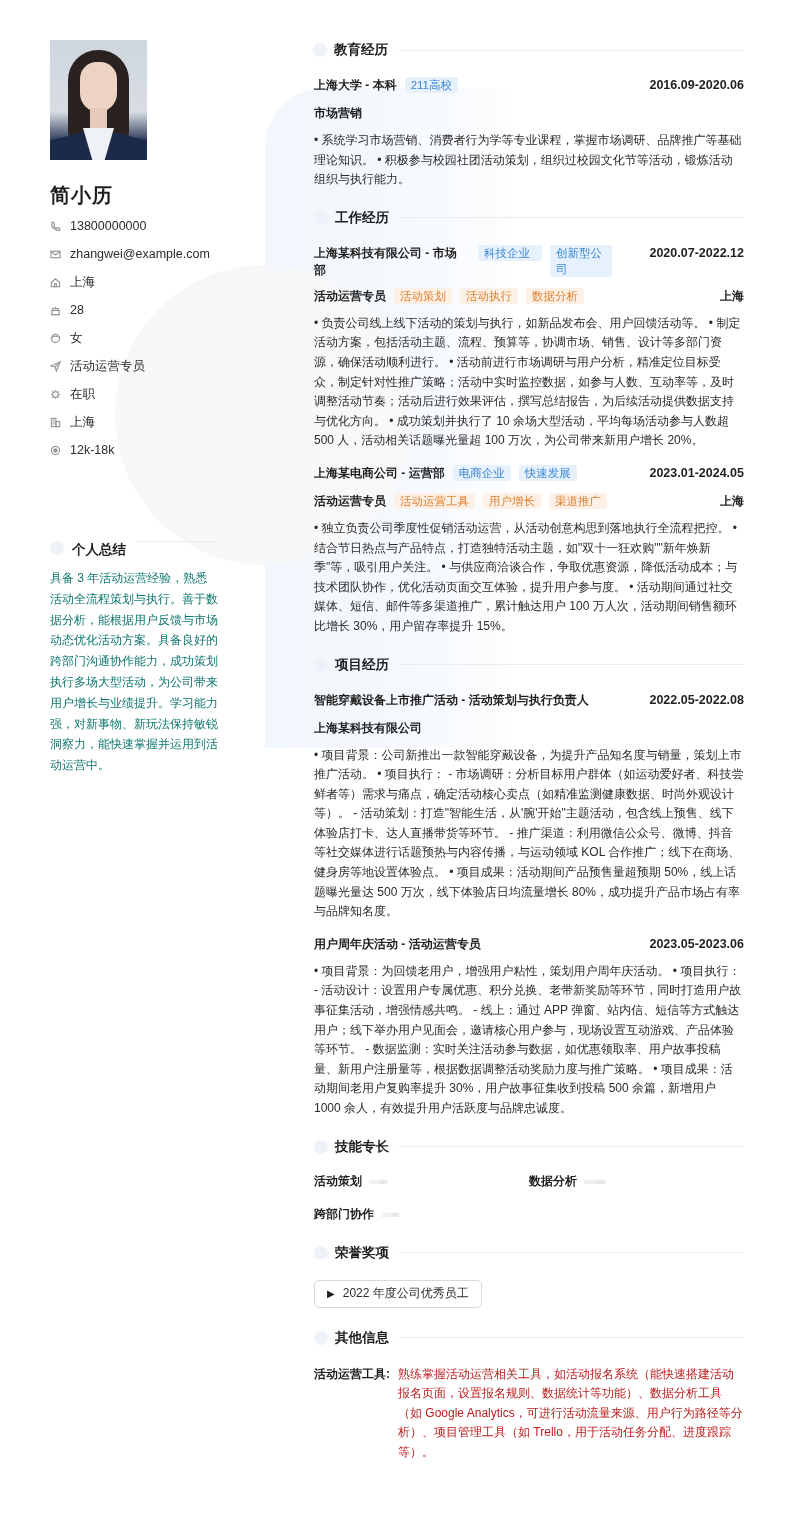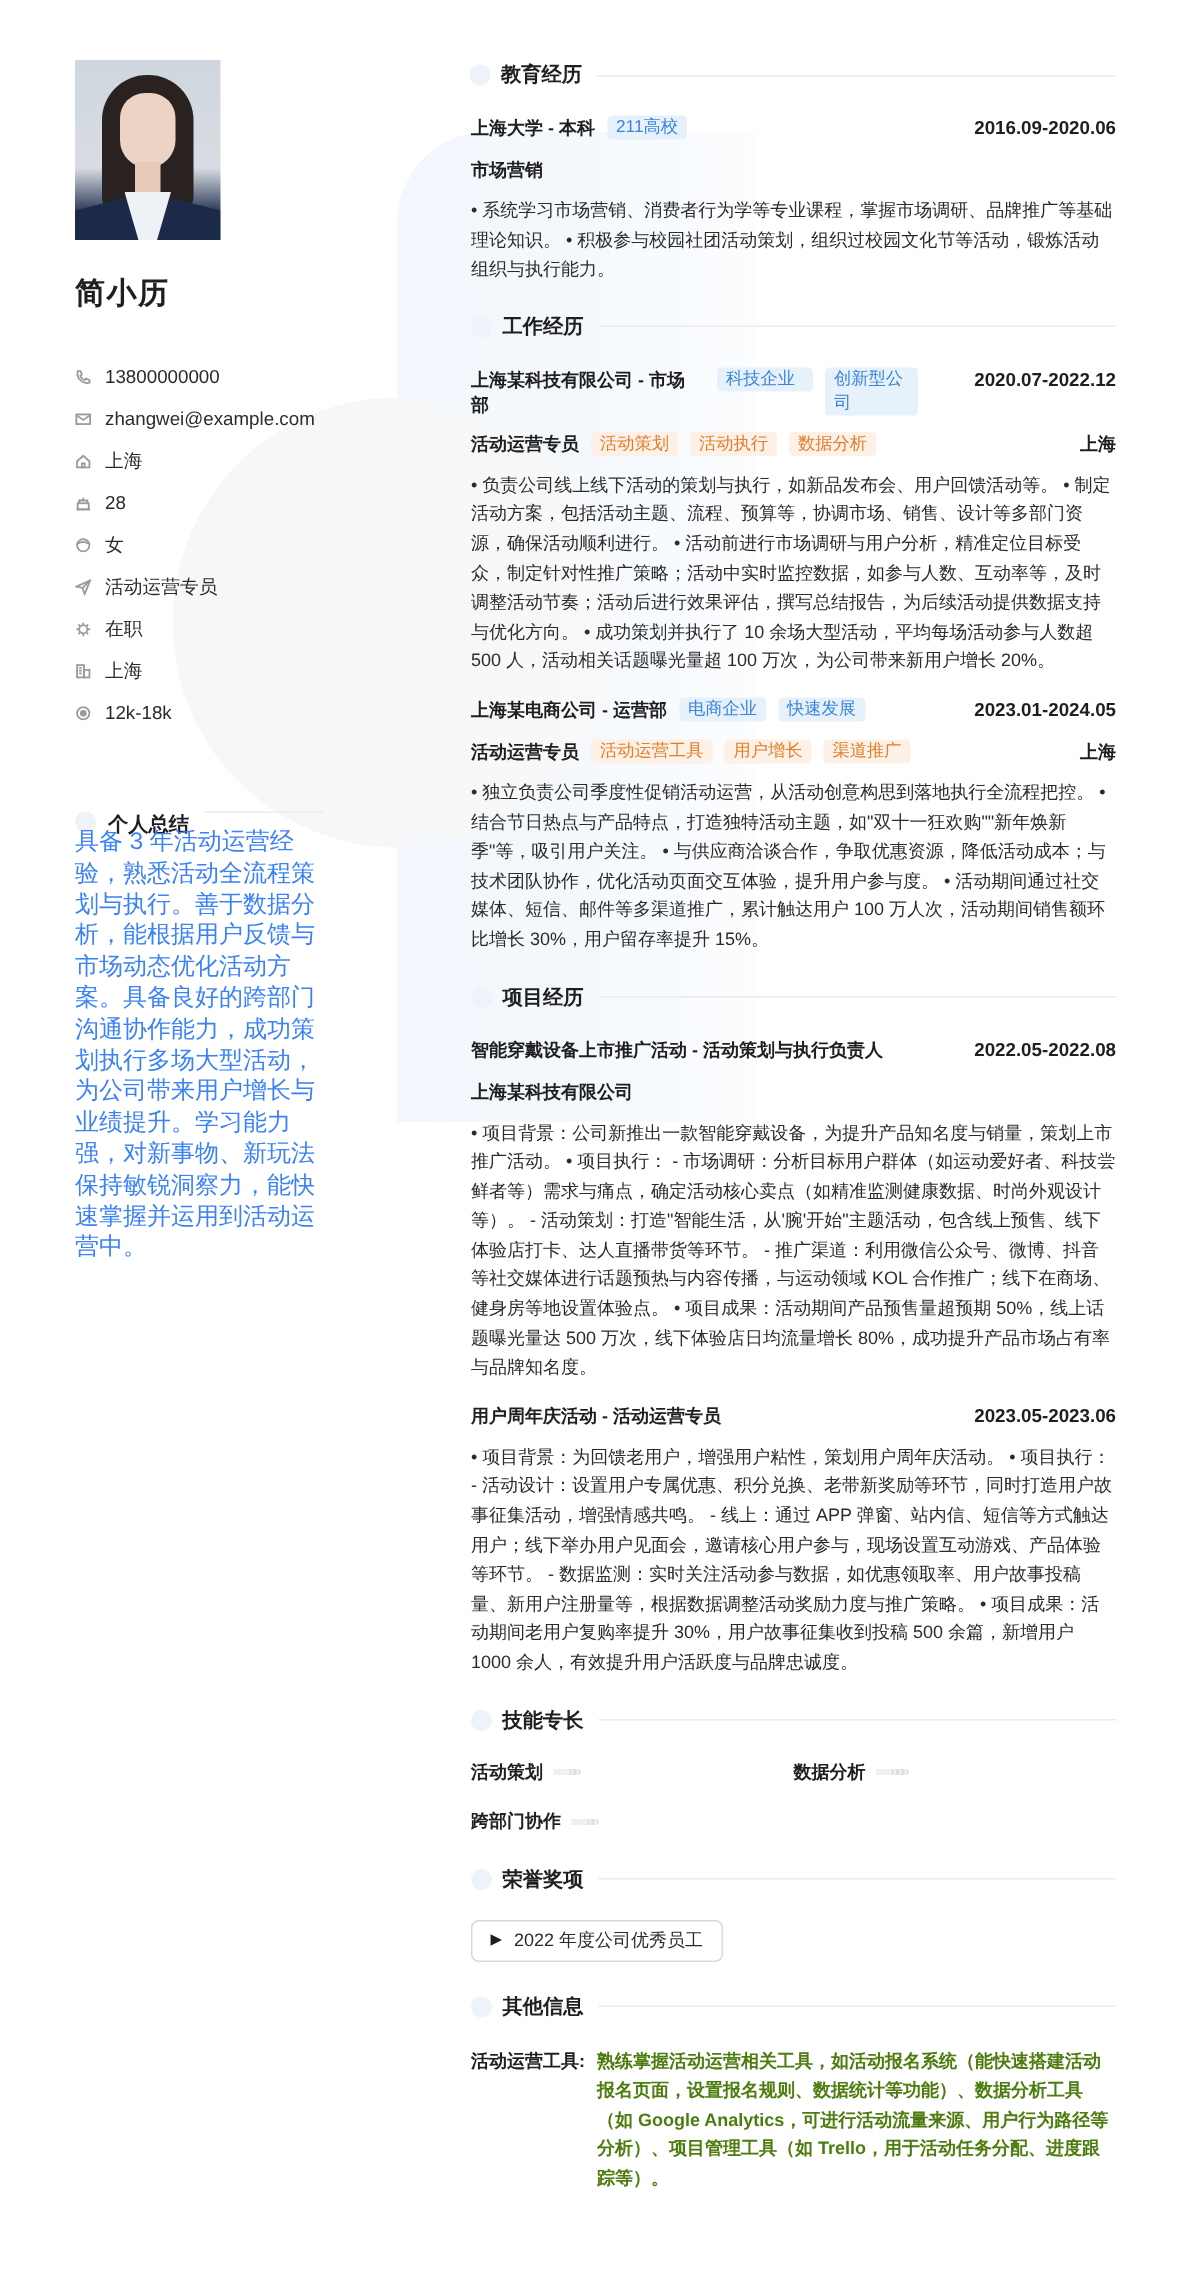--- a/index.html
+++ b/index.html
@@ -14,30 +14,30 @@
 
   
   .left { position: absolute; left: 50px; top: 40px; width: 170px; }
   .photo { width: 97px; height: 120px; background: linear-gradient(180deg,#cfd6de 0%,#d8dde3 60%,#1f2d4d 86%,#1a2747 100%); position: relative; overflow: hidden; }
   .photo .hair { position: absolute; left: 18px; top: 10px; width: 61px; height: 90px; background: #2a2220; border-radius: 30px 30px 8px 8px; }
   .photo .face { position: absolute; left: 30px; top: 22px; width: 37px; height: 50px; background: #ecd3c4; border-radius: 18px 18px 20px 20px; }
   .photo .neck { position: absolute; left: 40px; top: 68px; width: 17px; height: 20px; background: #e6c9b8; }
   .photo .shirt { position: absolute; left: 33px; top: 88px; width: 31px; height: 32px; background: #eef2f6; clip-path: polygon(0 0,100% 0,70% 100%,30% 100%); }
   .photo .jacket { position: absolute; left: 0; top: 92px; width: 97px; height: 28px; background: #1c2a4a; clip-path: polygon(0 30%,34% 0,50% 100%,66% 0,100% 30%,100% 100%,0 100%); }
   .name { font-size: 20px; font-weight: 700; margin-top: 22px; letter-spacing: 1px; }
-  .info { margin-top: 28px; }
+  .info { margin-top: 3px; }
   .info-row { display: flex; align-items: center; height: 28px; font-size: 12.5px; color: #2b2b2b; }
   .info-row .ico { width: 20px; color: #9a9a9a; font-size: 11px; display: inline-flex; align-items: center; }
   .info-row .ico svg { width: 11px; height: 11px; stroke: #9a9a9a; fill: none; stroke-width: 1.3; }
 
   .summary-title { position: absolute; left: 50px; top: 541px; width: 166px; display: flex; }
   .sec-dot { width: 14px; height: 14px; border-radius: 50%; background: #eef3f9; margin-right: 8px; }
   .sec-label { font-size: 13.5px; font-weight: 700; color: #1f1f1f; white-space: nowrap; }
   .sec-line { flex: 1; height: 1px; background: #ececec; margin-left: 10px; }
-  .summary-text { position: absolute; left: 50px; top: 552px; width: 168px; font-size: 16px; line-height: 20.8px; color: #3b82f6; }
+  .summary-text { position: absolute; left: 50px; top: 568px; width: 168px; font-size: 12px; line-height: 20.8px; color: #0f766e; }
 
   
   .right { position: absolute; left: 314px; top: 40px; width: 430px; }
   .section { margin-bottom: 0; }
   .sec-head { display: flex; align-items: center; height: 20px; margin-left: 0; }
   .sec-head .sec-dot { margin-left: 0; margin-right: 7px; }
   .entry-head { display: flex; align-items: flex-start; justify-content: space-between; font-size: 12px; font-weight: 700; line-height: 17px; }
   .entry-head .left-part { display: flex; align-items: flex-start; flex-wrap: nowrap; }
   .entry-head .date { font-weight: 700; font-size: 12.5px; white-space: nowrap; }
   .tag { display: inline-block; font-weight: 400; font-size: 11.5px; padding: 0 6px; margin-left: 8px; border-radius: 3px; line-height: 16px; }
@@ -49,21 +49,21 @@
   .skill-row { display: flex; font-size: 12px; font-weight: 700; }
   .skill { display: flex; align-items: center; width: 221px; }
   .chev { margin-left: 6px; font-size: 10px; letter-spacing: -2px; color: #eeeff2; font-weight: 700; }
   .chev .strong { color: #dcdde0; }
 
   .award-btn { display: inline-flex; align-items: center; height: 28px; padding: 0 12px; border: 1px solid #d9d9d9; border-radius: 5px; font-size: 12px; color: #2b2b2b; background: #fff; }
   .award-btn .tri { font-size: 10px; margin-right: 8px; color: #1f1f1f; }
 
   .other-row { display: flex; font-size: 12px; line-height: 19.6px; }
   .other-label { font-weight: 700; width: 84px; flex-shrink: 0; white-space: nowrap; }
-  .other-val { color: #4d7c0f; font-weight: bold; }
+  .other-val { color: #b91c1c; }
 </style>
 </head>
 <body>
 
 <div class="deco-rect"></div>
 <div class="deco-circle"></div>
 <div class="deco-fade"></div>
 
 <div class="page">
 

